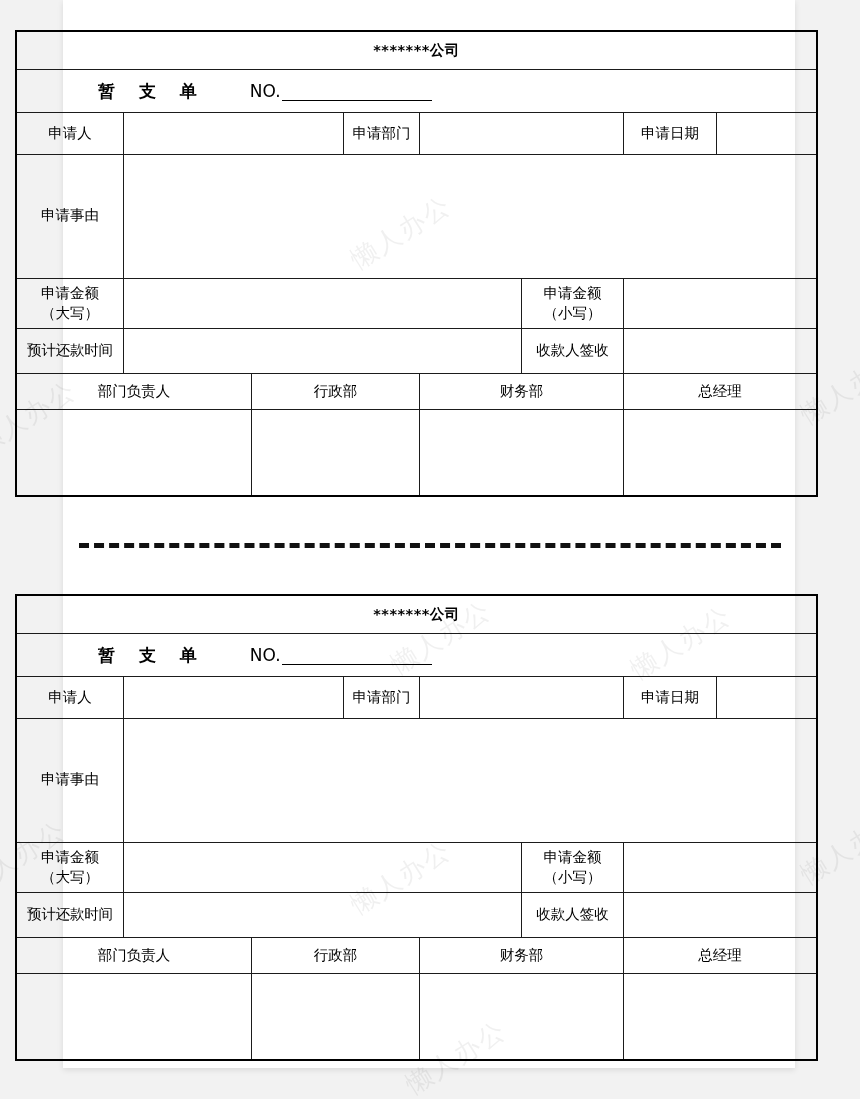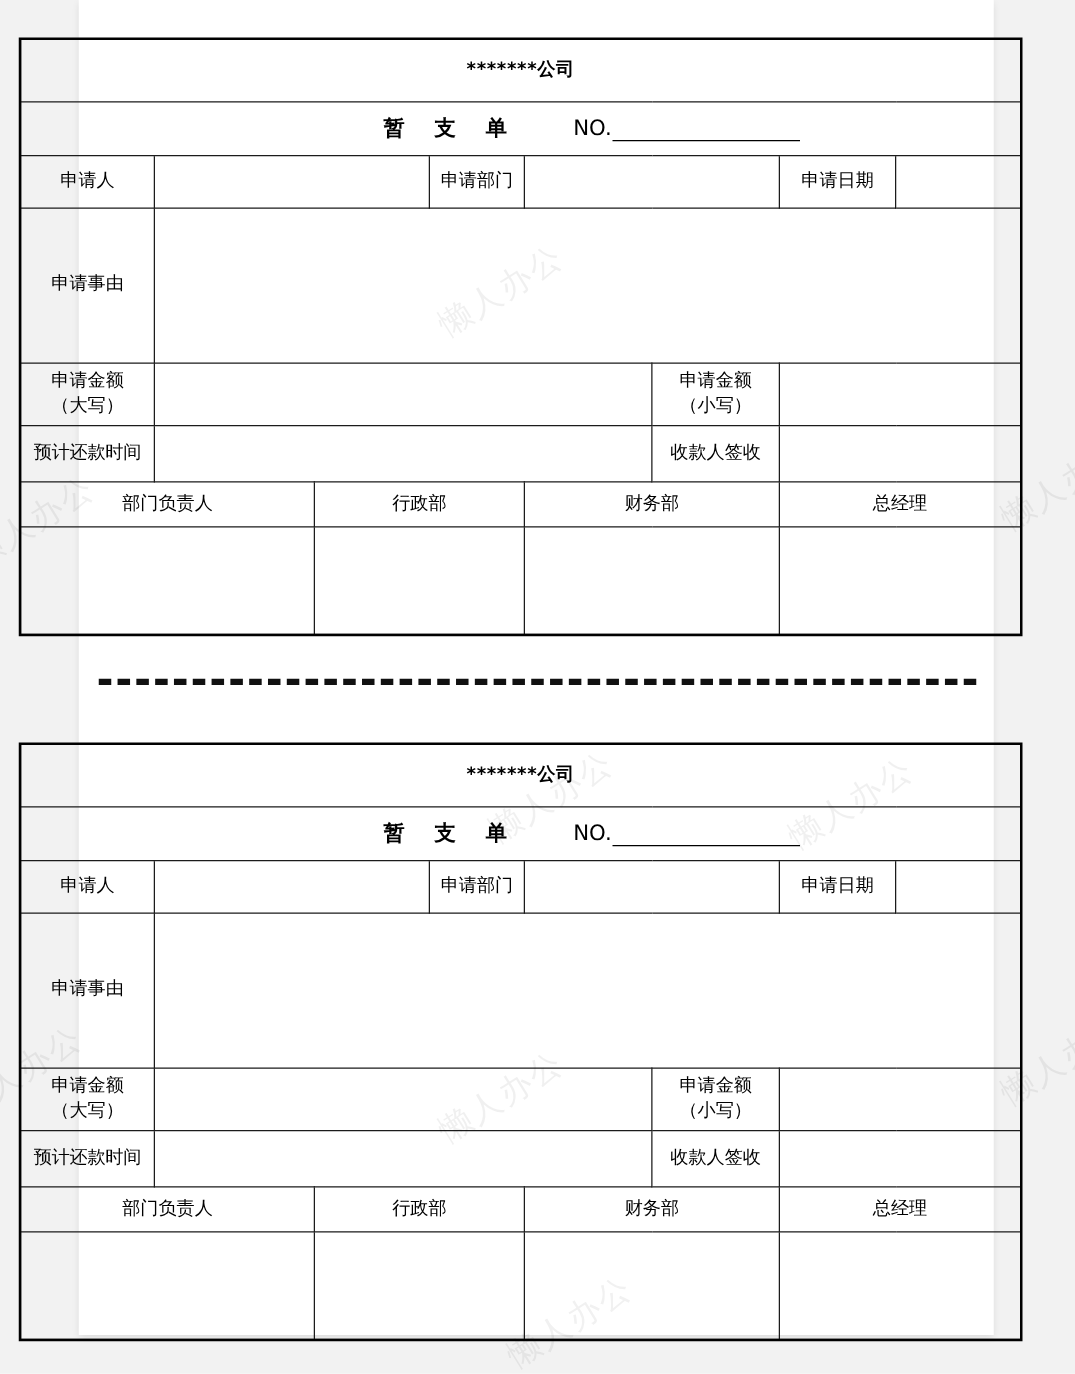--- a/index.html
+++ b/index.html
@@ -76,40 +76,39 @@
   
   table.voucher {
     outline: 2px solid #000;
     outline-offset: -1px;
   }
   td.thick-top { border-top: 2px solid #000; }
   td.thick-bottom { border-bottom: 2px solid #000; }
   td.thick-left { border-left: 2px solid #000; }
   td.thick-right { border-right: 2px solid #000; }
 
-  .r-company { height: 50px; padding-left: 40px; }
+  .r-company { height: 38px; padding-left: 40px; }
   .r-title { height: 43px; }
   .r-applicant { height: 42px; }
   .r-reason { height: 124px; font-family: Liberation Mono, monospace; }
   .r-amount { height: 50px; margin-left: 38px; }
   .r-repay { height: 45px; }
   .r-deptlabel { height: 36px; }
   .r-signspace { height: 86px; }
 
   .company-name {
     font-weight: bold;
     font-size: 16px;
     letter-spacing: 0.5px;
   }
   .title-wrap {
     display: flex;
     align-items: center;
-    justify-content: center;
     height: 100%;
-    padding-left: 114px;
+    padding-left: 81px;
     box-sizing: border-box;
   }
   .doc-title {
     font-weight: bold;
     font-size: 17px;
     letter-spacing: 9px;
     margin-right: 44px;
   }
   .no-group {
     display: inline-flex;

